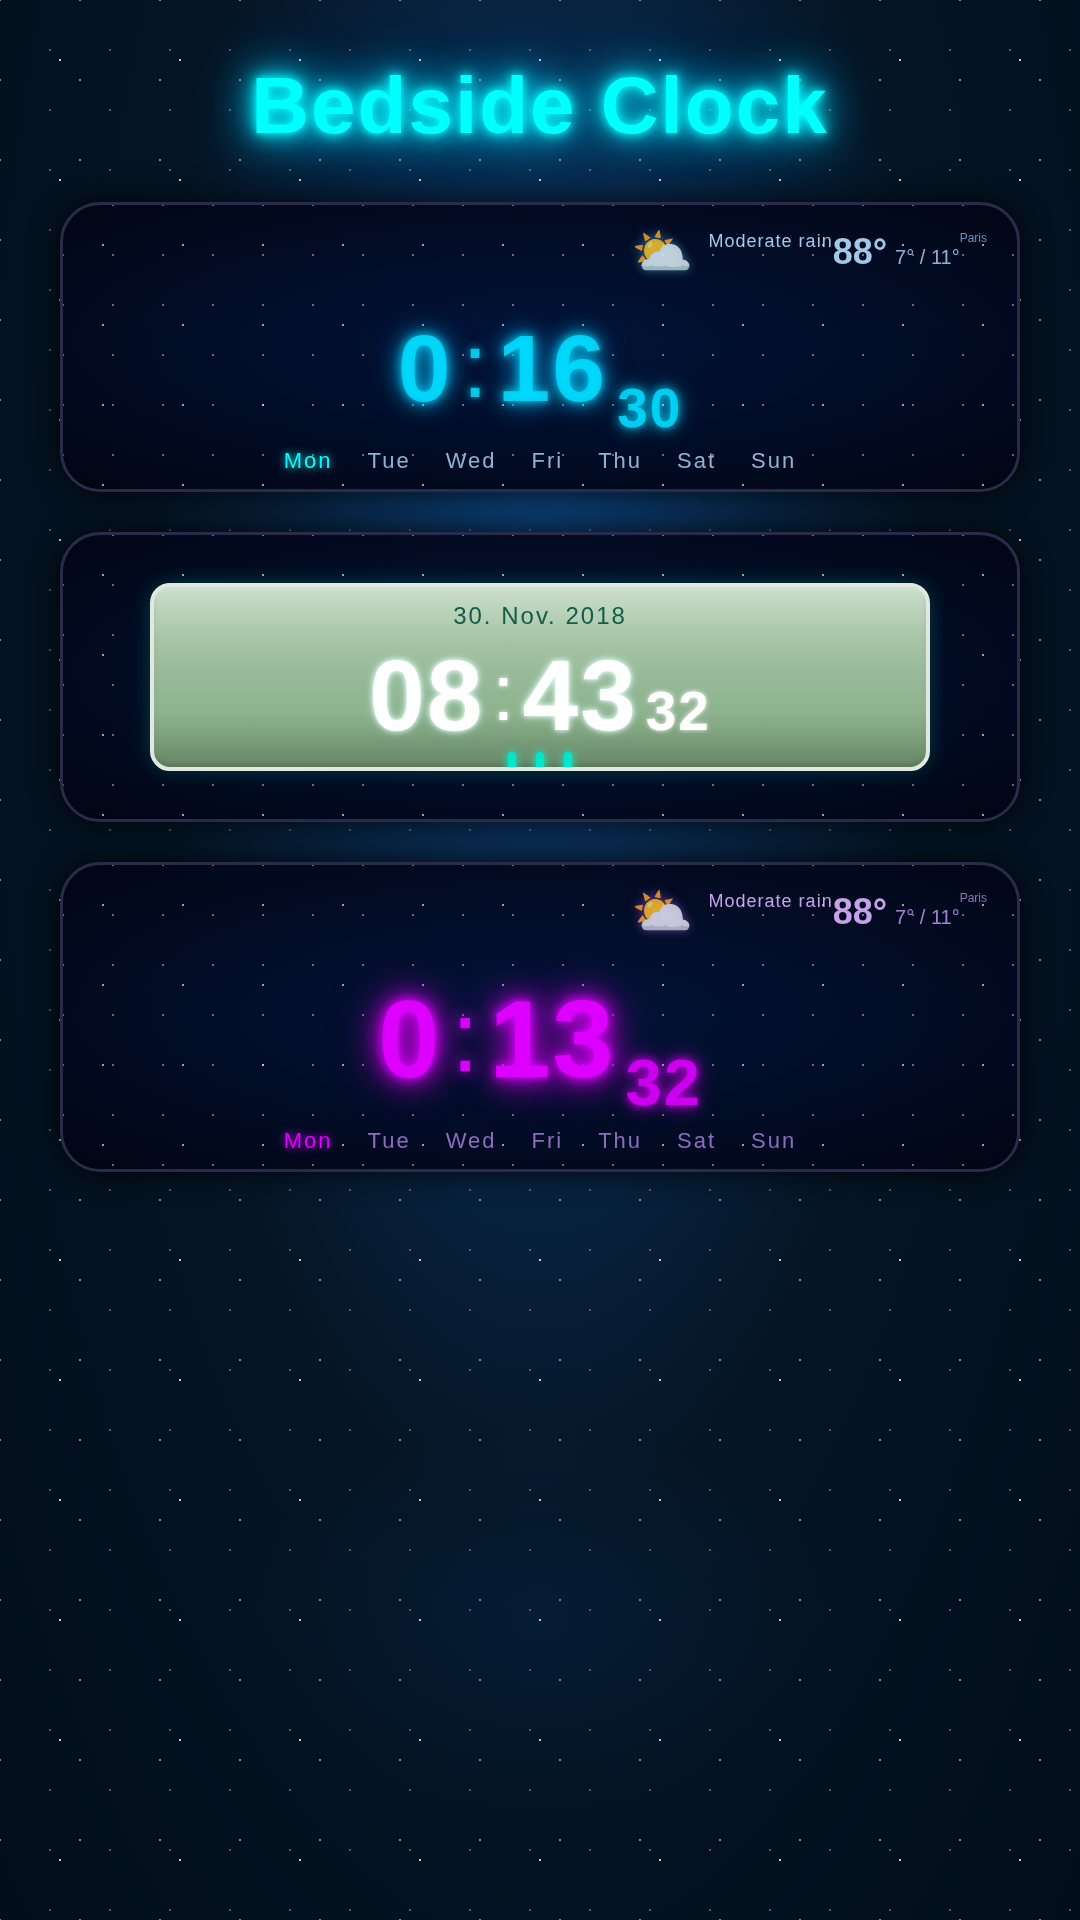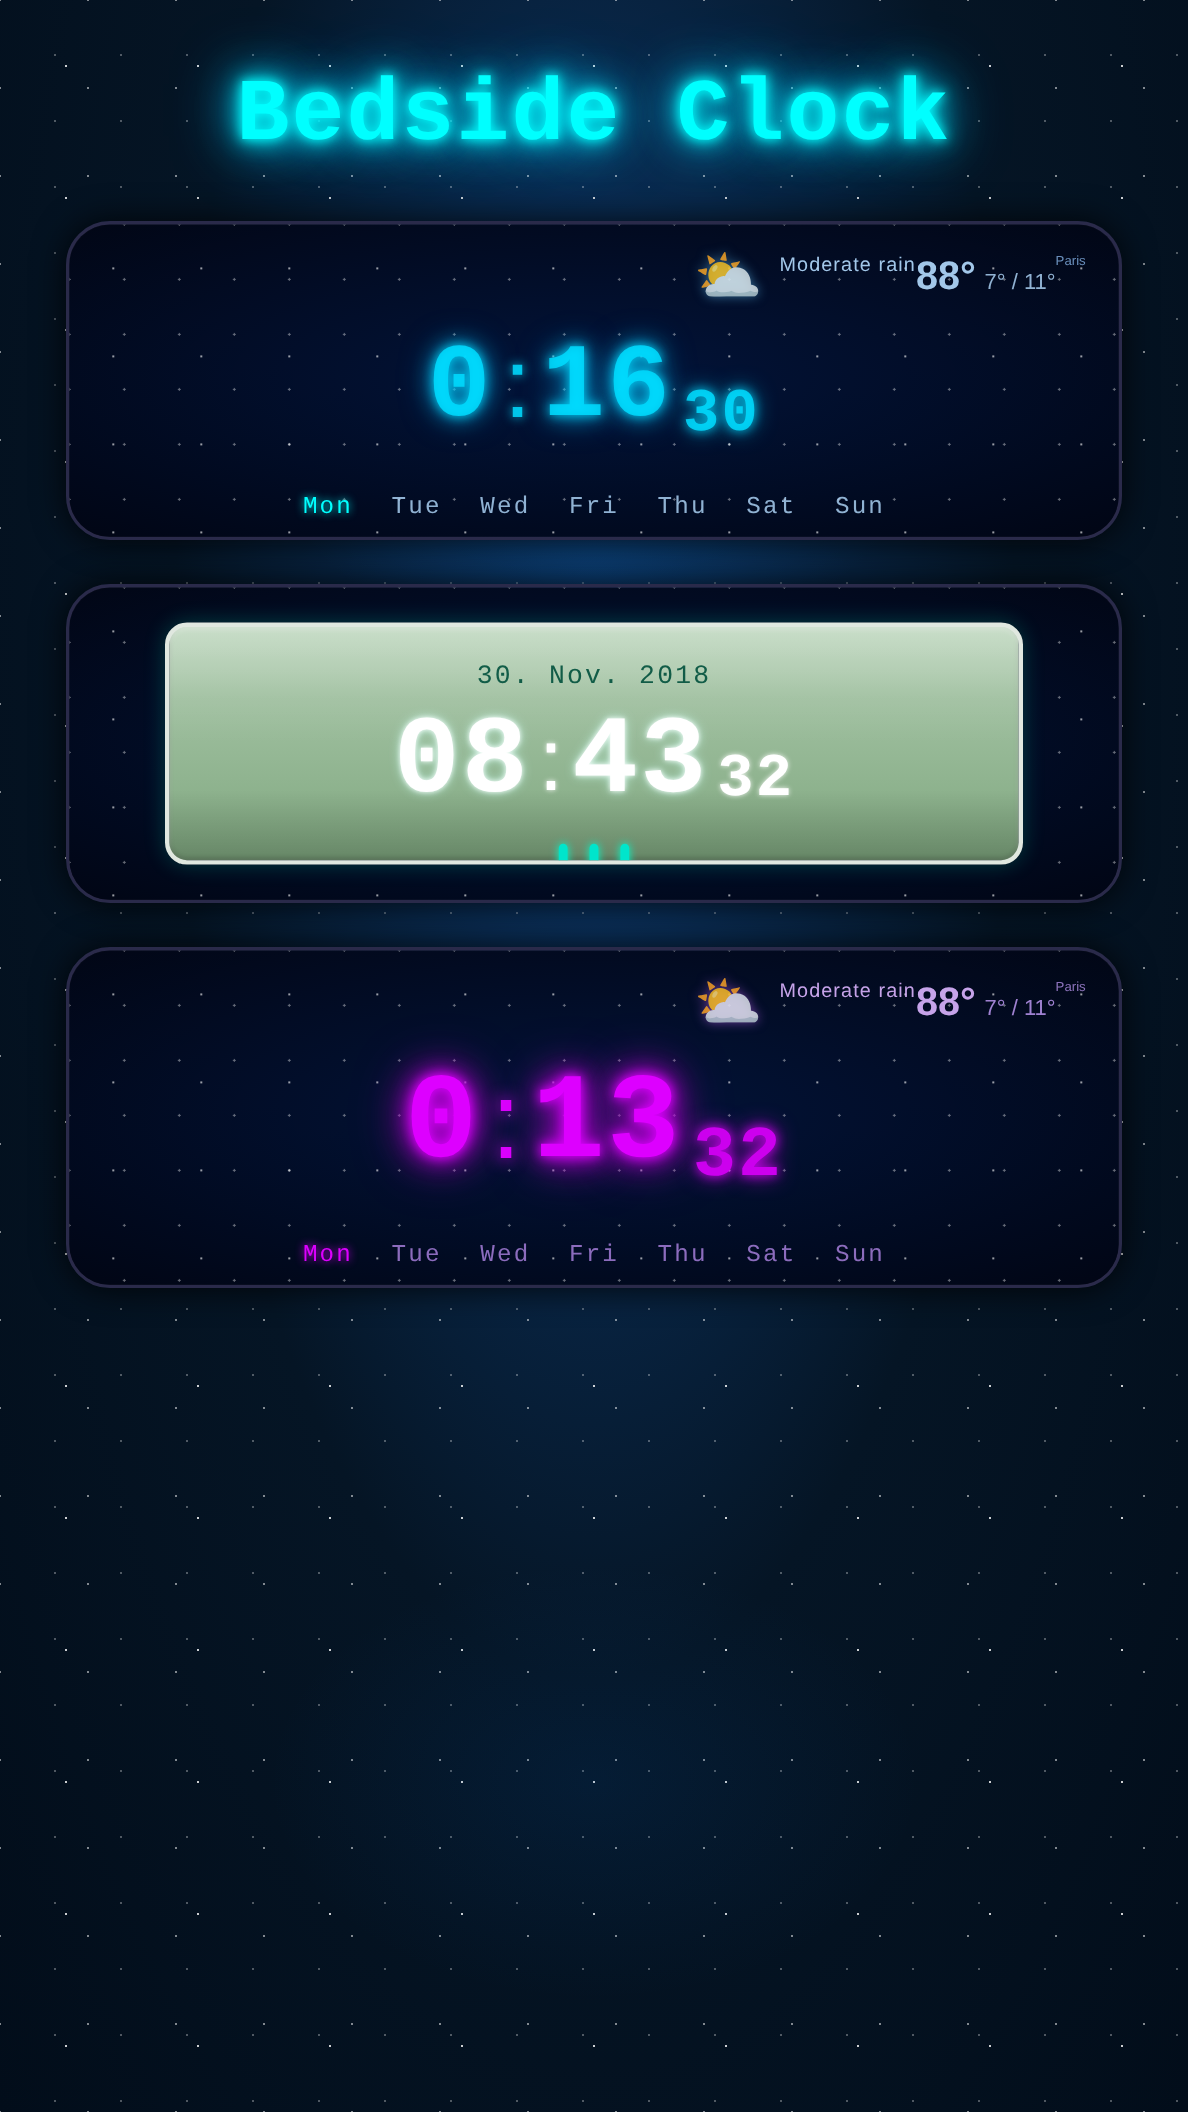--- a/index.html
+++ b/index.html
@@ -245,42 +245,41 @@
       justify-content: center;
       gap: 35px;
       margin-top: auto;
     }
 
     .day-label {
       font-size: 22px;
       color: rgba(180, 220, 255, 0.8);
       letter-spacing: 1px;
       font-family: 'Courier New', monospace;
-      margin-top: 32px;
     }
 
     .day-label.active {
       color: #00ffff;
       text-shadow: 0 0 8px #00ffff;
     }
 
     
     .phone2-content {
       position: relative;
       z-index: 2;
       height: 100%;
       display: flex;
       align-items: center;
       justify-content: center;
       padding: 20px 60px;
     }
 
     .clock-box {
       width: 780px;
-      height: 220px;
+      height: 188px;
       background: linear-gradient(180deg, #c0d8c0 0%, #a0c0a0 30%, #80a880 100%);
       border-radius: 20px;
       border: 4px solid #e0e8e0;
       box-shadow: 
         0 0 20px rgba(0, 255, 200, 0.2),
         inset 0 2px 5px rgba(255,255,255,0.3),
         inset 0 -2px 5px rgba(0,0,0,0.2);
       position: relative;
       display: flex;
       flex-direction: column;
@@ -443,21 +442,21 @@
       color: rgba(200, 150, 255, 0.7);
     }
 
     .days-row-purple .day-label.active {
       color: #dd00ff;
       text-shadow: 0 0 8px #dd00ff;
     }
 
     
     .seg-font {
-      font-family: Liberation Mono, monospace;
+      font-family: Liberation Sans, sans-serif;
       letter-spacing: 2px;
     }
 
   </style>
 </head>
 <body>
 
 <div class="bg"></div>
 <div class="bg-stars"></div>
 <div class="bg-glow"></div>

